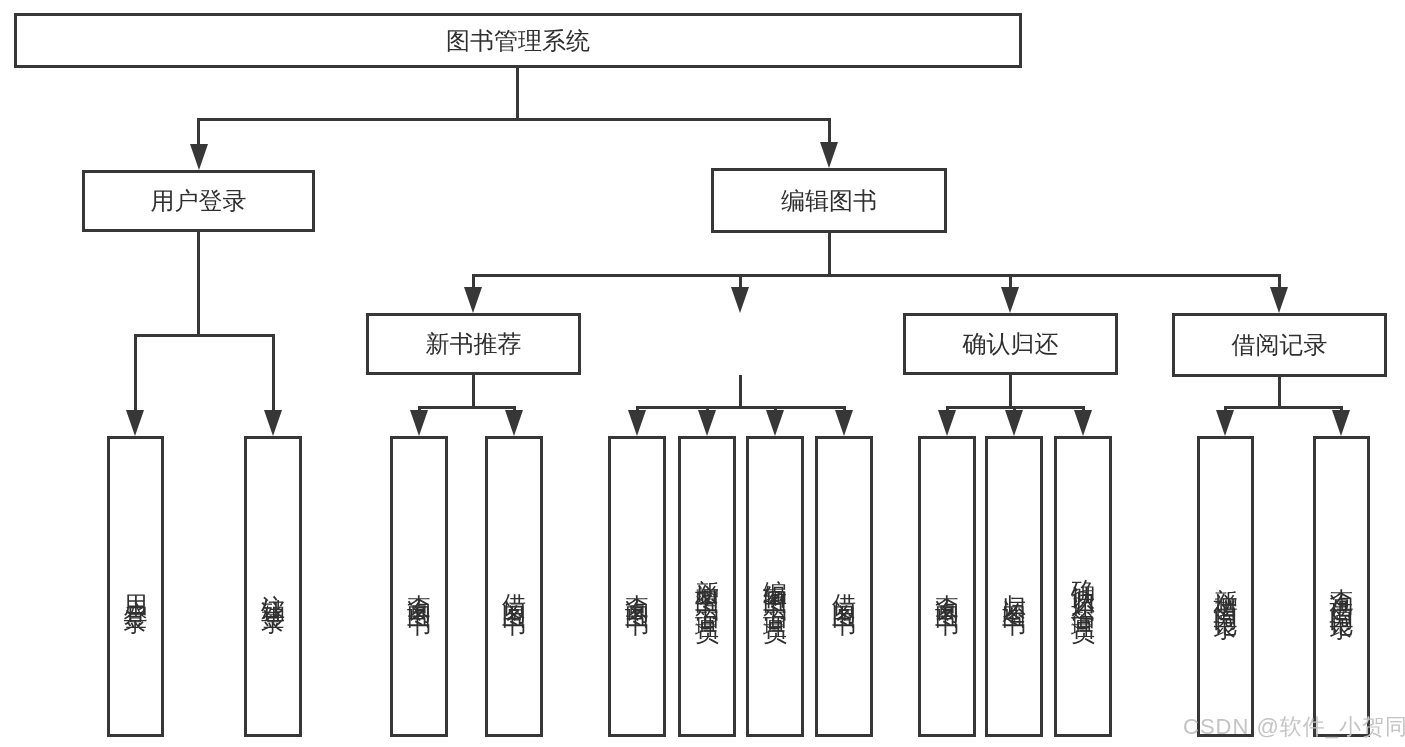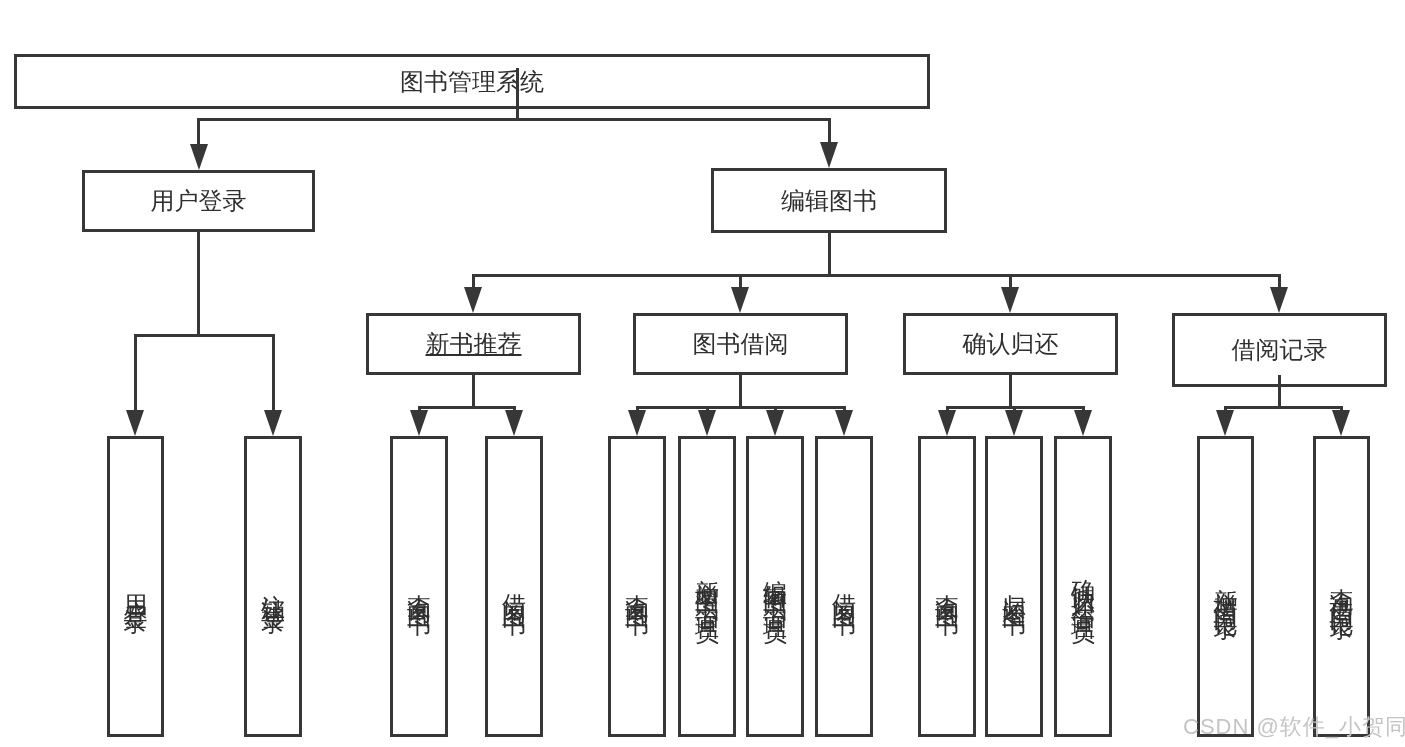--- a/index.html
+++ b/index.html
@@ -60,21 +60,21 @@
     letter-spacing: 1px;
     z-index: 5;
     white-space: nowrap;
   }
 </style>
 </head>
 <body>
 
 <div id="canvas">
 
-  <div class="box" style="left:14px; top:13px; width:916px; height:55px;margin-top:41px;">
+  <div class="box" style="left:14px; top:13px; width:1008px; height:55px;">
     <span>图书管理系统</span>
   </div>
 
   <div class="vline" style="left:516px; top:68px; height:50px;"></div>
   <div class="hline" style="left:197px; top:118px; width:634px;"></div>
   <div class="vline" style="left:197px; top:118px; height:28px;"></div>
   <div class="arrow" style="left:190px; top:144px;"></div>
   <div class="vline" style="left:828px; top:118px; height:26px;"></div>
   <div class="arrow" style="left:820px; top:142px;"></div>
 
@@ -96,30 +96,27 @@
   <div class="hline" style="left:472px; top:274px; width:809px;"></div>
   <div class="vline" style="left:472px; top:274px; height:14px;"></div>
   <div class="arrow" style="left:464px; top:287px;"></div>
   <div class="vline" style="left:739px; top:274px; height:14px;"></div>
   <div class="arrow" style="left:731px; top:287px;"></div>
   <div class="vline" style="left:1009px; top:274px; height:14px;"></div>
   <div class="arrow" style="left:1001px; top:287px;"></div>
   <div class="vline" style="left:1278px; top:274px; height:14px;"></div>
   <div class="arrow" style="left:1270px; top:287px;"></div>
 
-  <div class="box" style="left:366px; top:313px; width:215px; height:62px;text-decoration:underline;">
+  <div class="box" style="left:366px; top:313px; width:215px; height:62px;">
     <span>新书推荐</span>
-  </div>
-  <div class="box" style="left:633px; top:313px; width:215px; height:62px;">
-    <span>图书借阅</span>
   </div>
   <div class="box" style="left:903px; top:313px; width:215px; height:62px;">
     <span>确认归还</span>
   </div>
-  <div class="box" style="left:1172px; top:313px; width:215px; height:74px;font-family:Liberation Mono, monospace;">
+  <div class="box" style="left:1172px; top:313px; width:215px; height:64px;font-family:Liberation Mono, monospace;">
     <span>借阅记录</span>
   </div>
 
   <div class="vline" style="left:472px; top:375px; height:31px;"></div>
   <div class="hline" style="left:418px; top:406px; width:97px;"></div>
   <div class="vline" style="left:418px; top:406px; height:8px;"></div>
   <div class="arrow" style="left:410px; top:410px;"></div>
   <div class="vline" style="left:513px; top:406px; height:8px;"></div>
   <div class="arrow" style="left:505px; top:410px;"></div>
 

